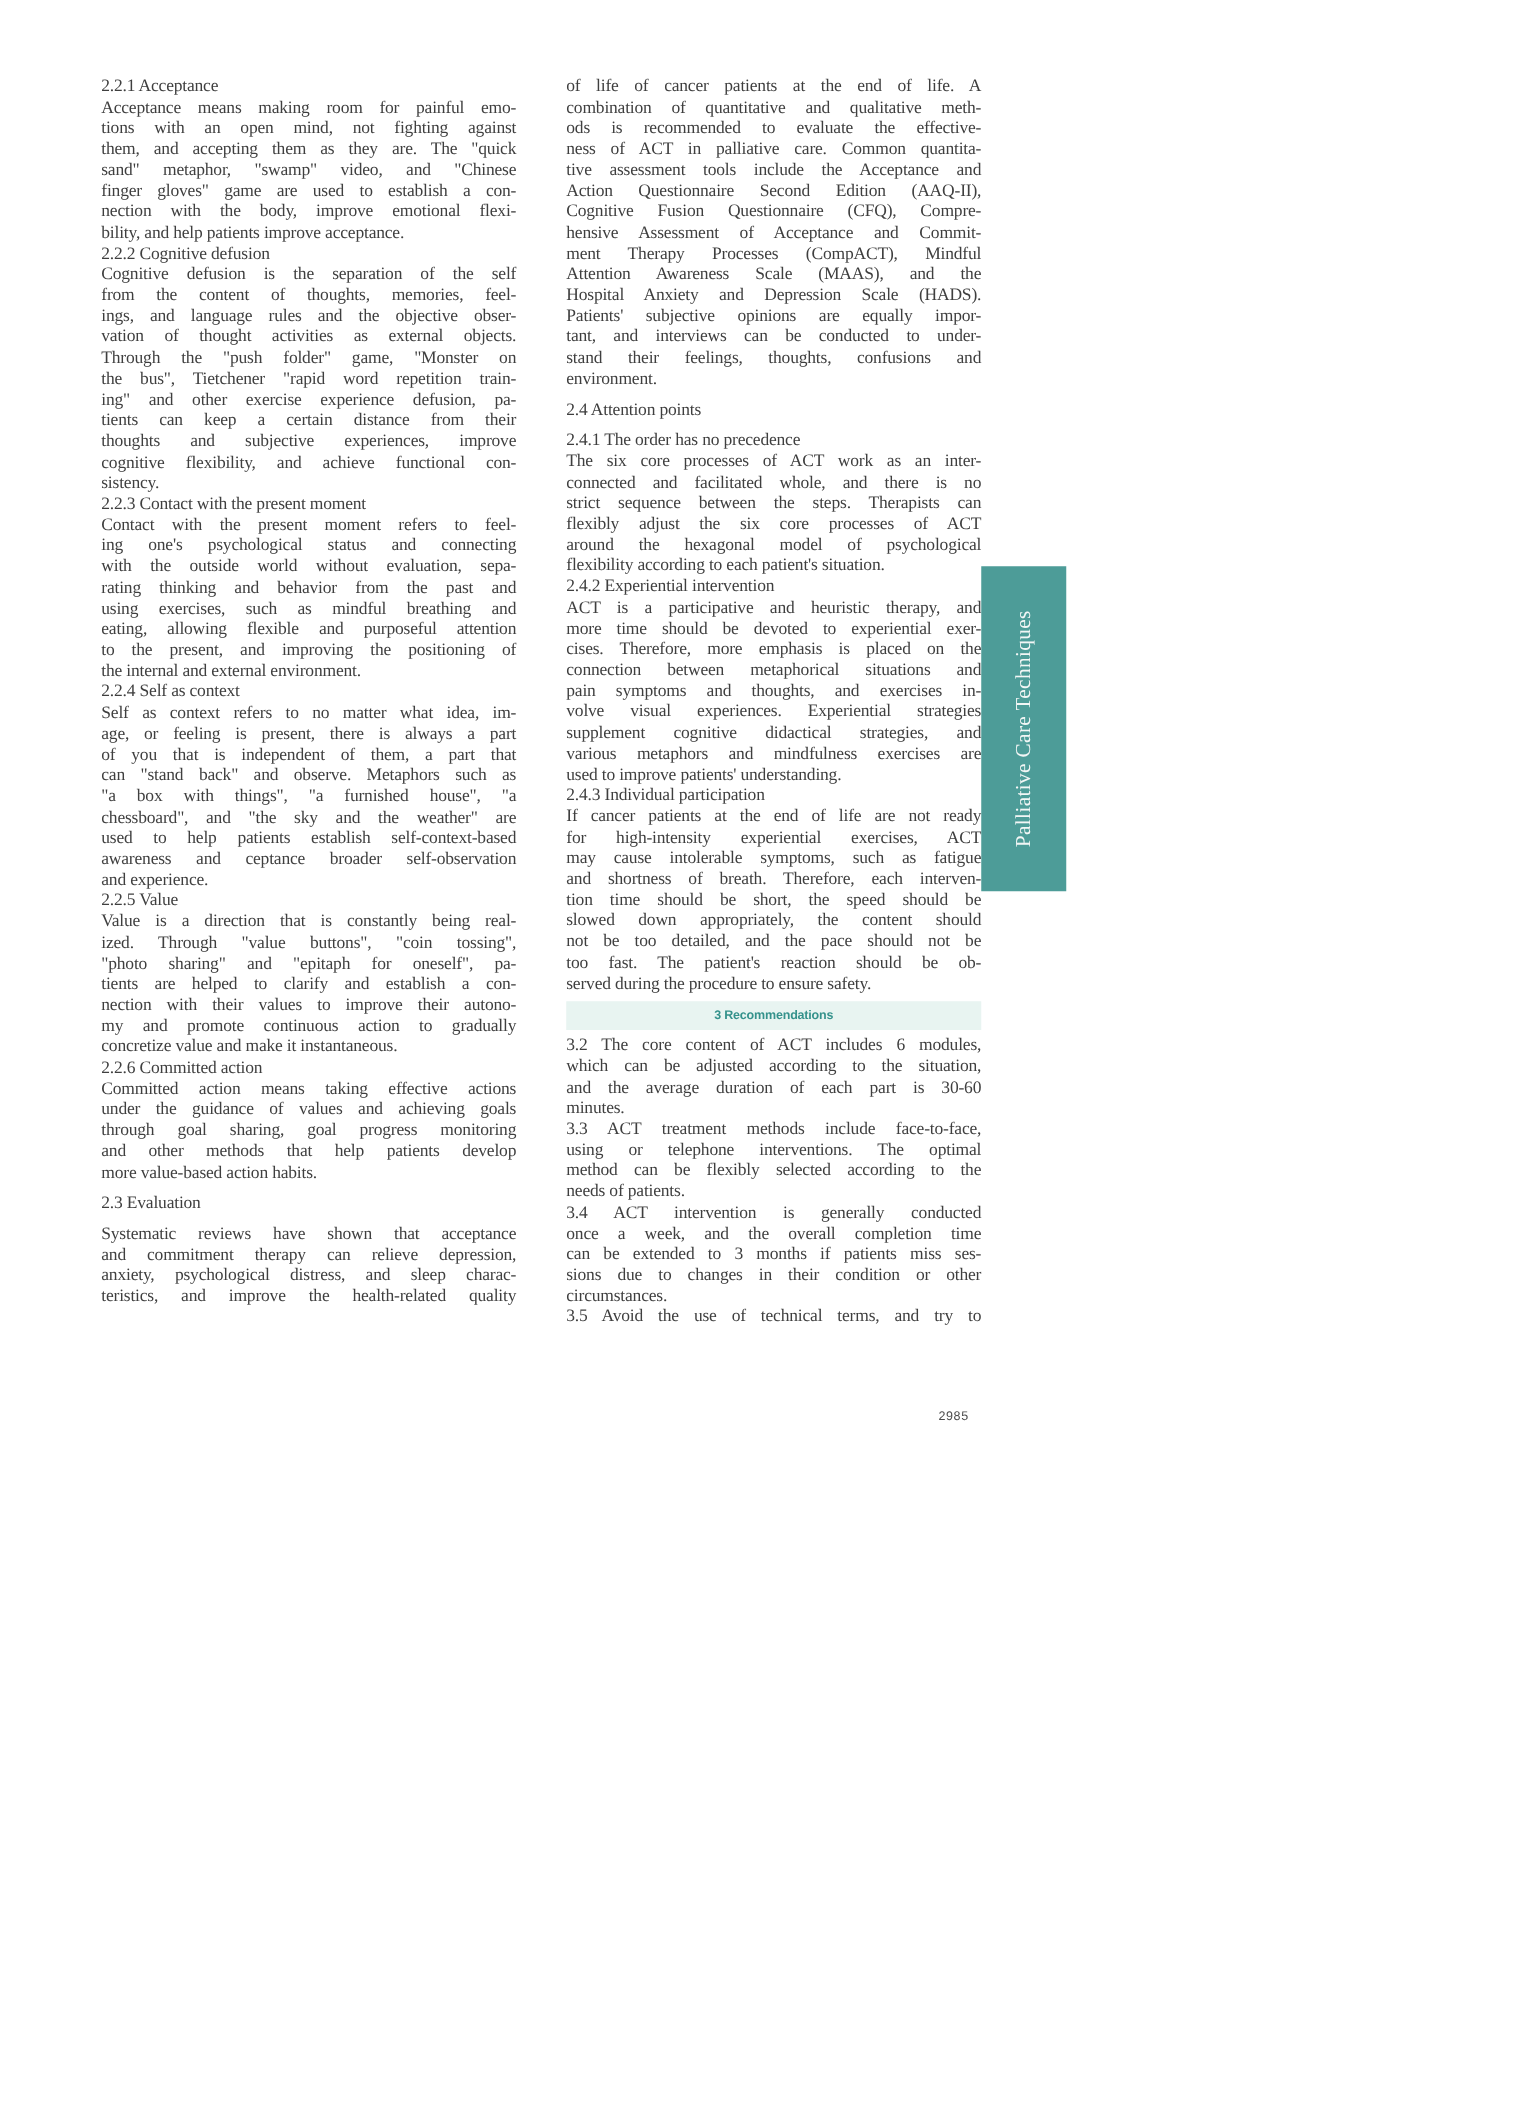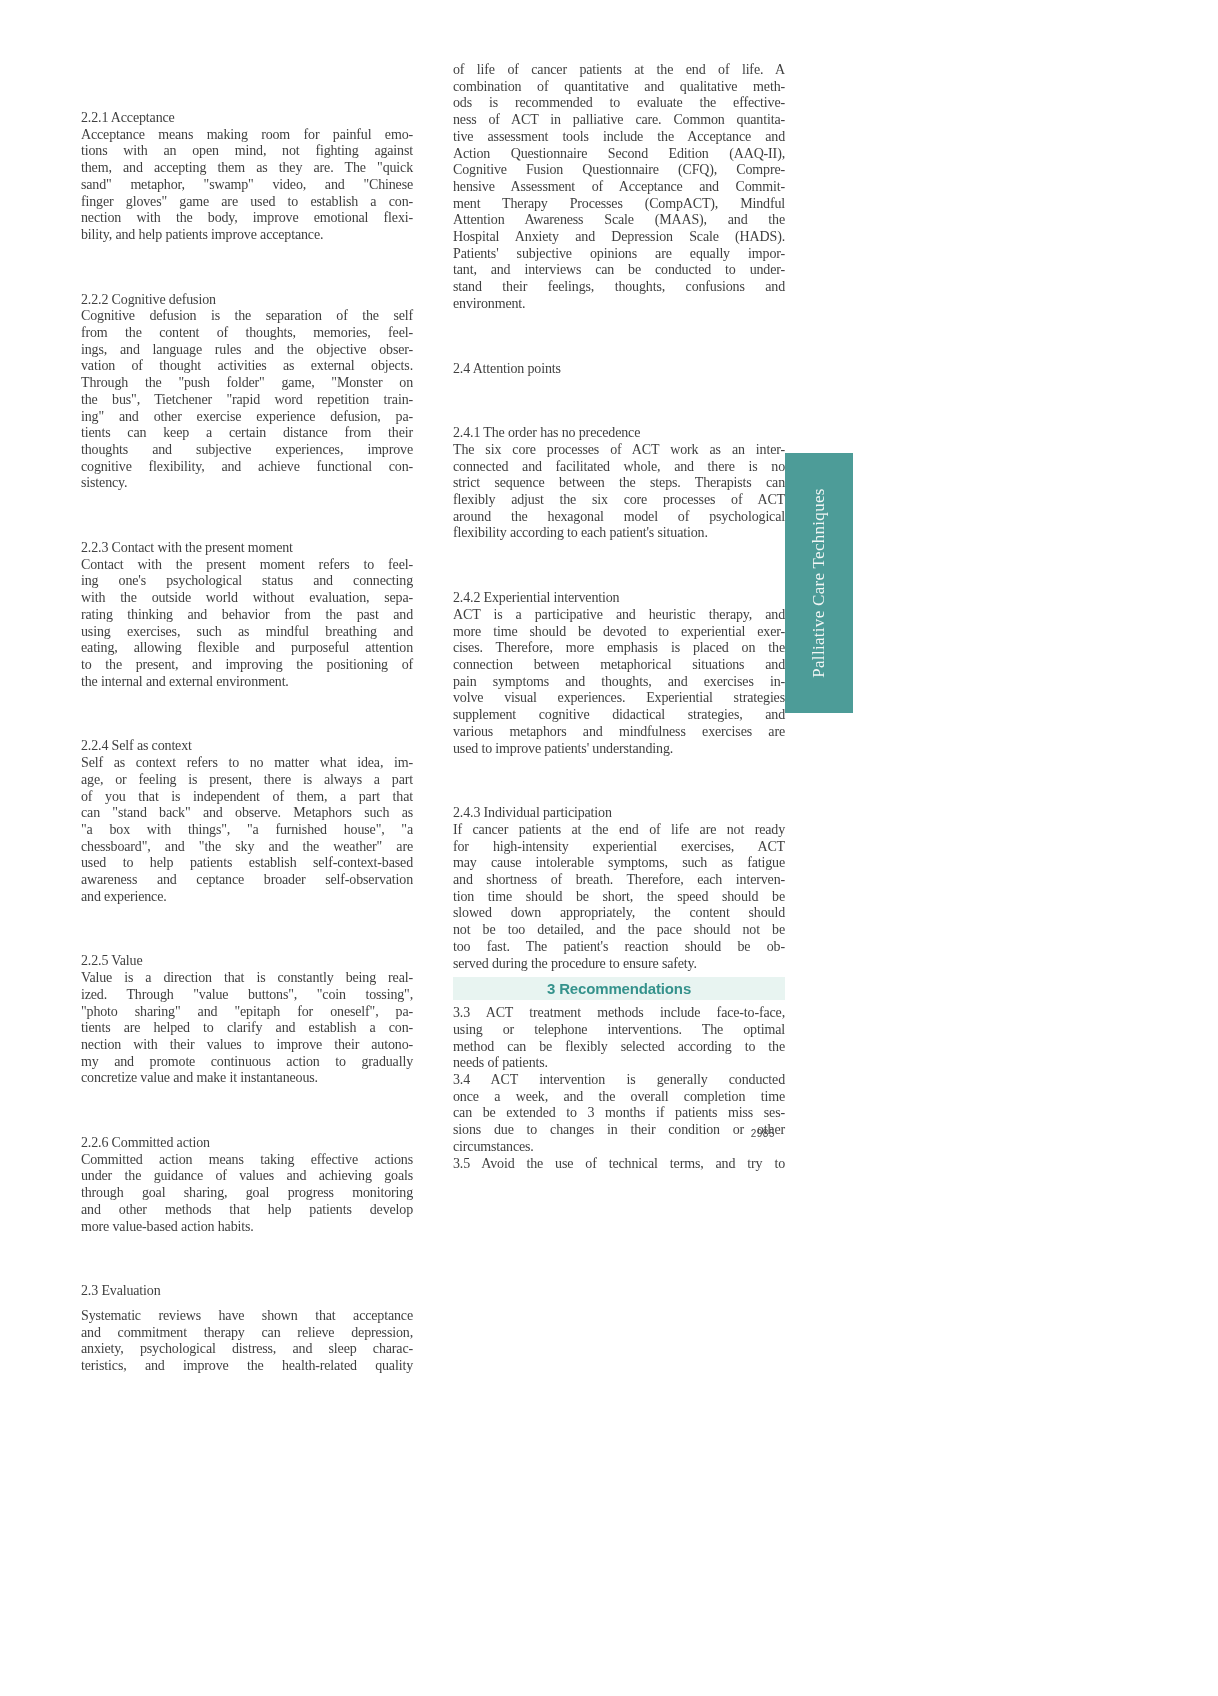--- a/index.html
+++ b/index.html
@@ -28,32 +28,31 @@
   .line {
     text-align: justify;
     text-align-last: justify;
   }
   .line.end { text-align-last: left; }
 
   .block.subheading .line,
   .block.section_heading .line {
     text-align: left;
     text-align-last: left;
-    margin-top: 48px;
   }
   .block.section_heading { margin: 8px 0; }
 
   .block.band_heading {
     margin: 5px 0;
     padding: 3px 16px;
     background: var(--band_bg, #e8f4f1);
     color: var(--accent, #35928c);
     font-family: "Liberation Sans", sans-serif;
     font-weight: bold;
-    font-size: 15px;
+    font-size: 10px;
     line-height: 17px;
     text-align: center;
   }
 
   .margin-tab {
     position: absolute;
     left: 785px; top: 453px;
     width: 68px; height: 260px;
     background: var(--tab_bg, #4d9c98);
   }
@@ -228,20 +227,26 @@
         <div class="line">may cause intolerable symptoms, such as fatigue</div>
         <div class="line">and shortness of breath. Therefore, each interven-</div>
         <div class="line">tion time should be short, the speed should be</div>
         <div class="line">slowed down appropriately, the content should</div>
         <div class="line">not be too detailed, and the pace should not be</div>
         <div class="line">too fast. The patient's reaction should be ob-</div>
         <div class="line end">served during the procedure to ensure safety.</div>
       </div>
       <div class="block band_heading">3 Recommendations</div>
       <div class="block paragraph">
+        <div class="line">3.2 The core content of ACT includes 6 modules,</div>
+        <div class="line">which can be adjusted according to the situation,</div>
+        <div class="line">and the average duration of each part is 30-60</div>
+        <div class="line end">minutes.</div>
+      </div>
+      <div class="block paragraph">
         <div class="line">3.3 ACT treatment methods include face-to-face,</div>
         <div class="line">using or telephone interventions. The optimal</div>
         <div class="line">method can be flexibly selected according to the</div>
         <div class="line end">needs of patients.</div>
       </div>
       <div class="block paragraph">
         <div class="line">3.4 ACT intervention is generally conducted</div>
         <div class="line">once a week, and the overall completion time</div>
         <div class="line">can be extended to 3 months if patients miss ses-</div>
         <div class="line">sions due to changes in their condition or other</div>

